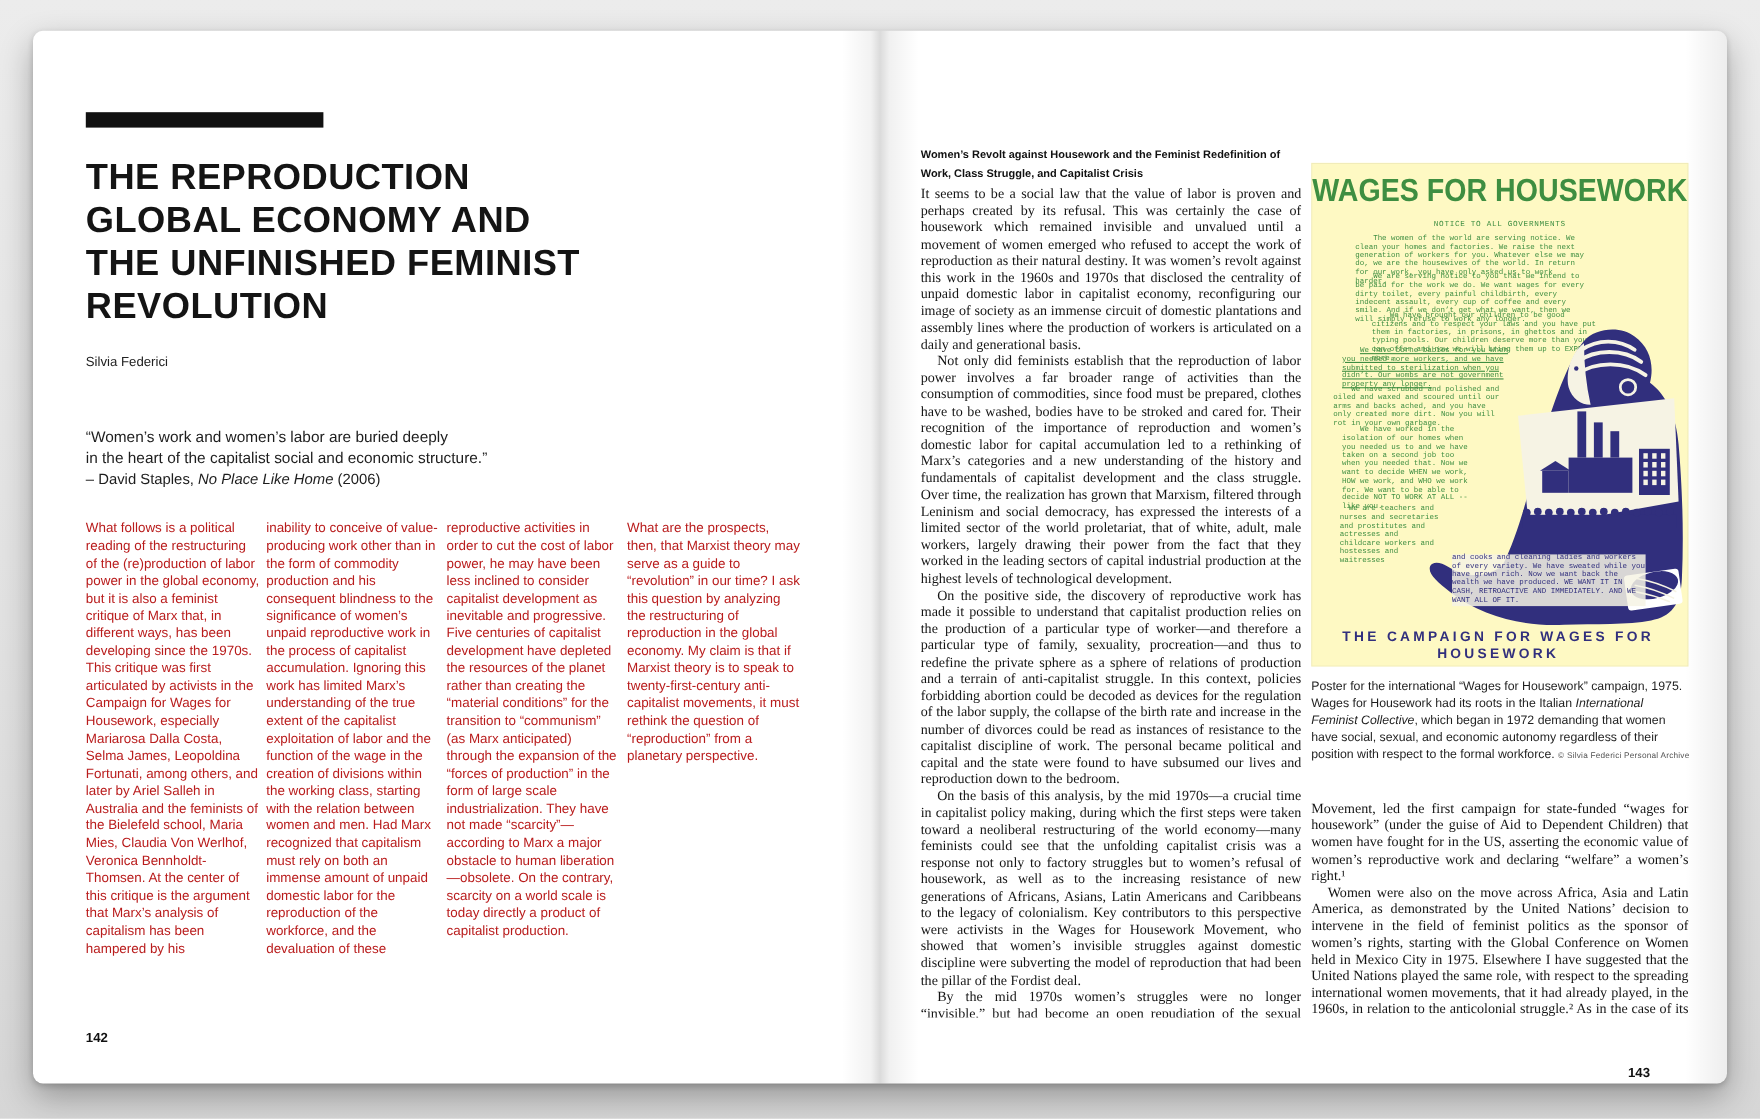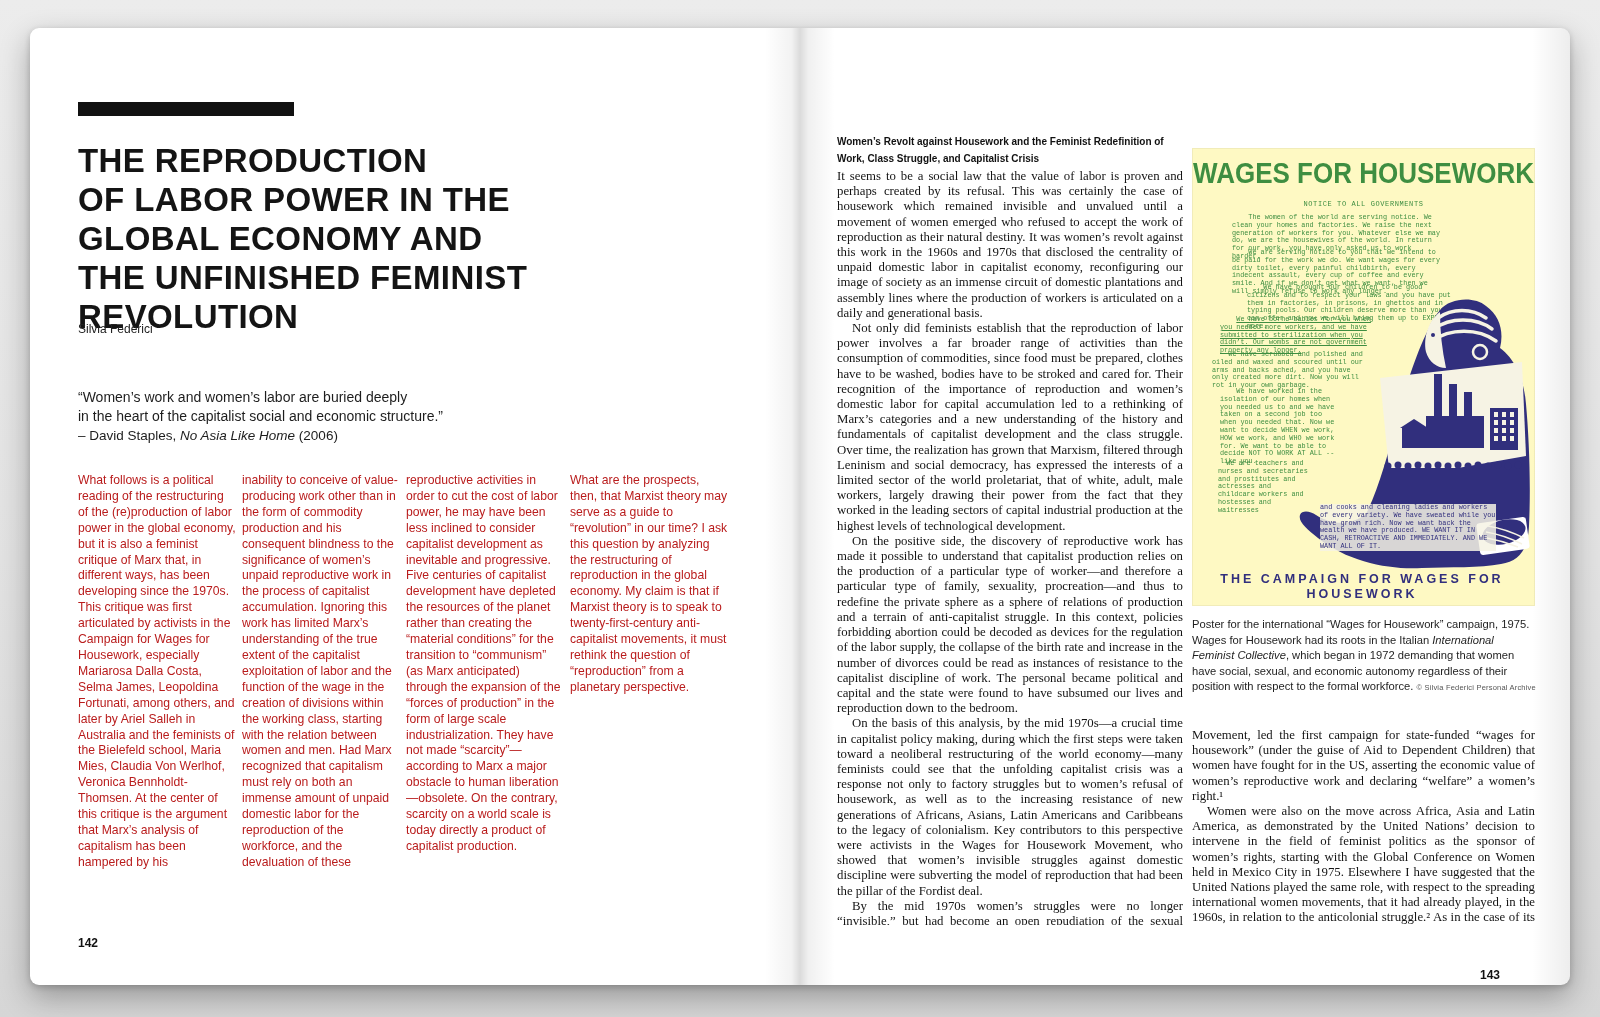--- a/index.html
+++ b/index.html
@@ -78,32 +78,31 @@
 </head>
 <body>
 
 <div class="spread">
 
   <div class="page page-left">
     <div class="black-bar"></div>
 
     <h1 class="title">
       <span>THE REPRODUCTION</span>
-      <span>OF LABOR POWER IN THE</span>
       <span>GLOBAL ECONOMY AND</span>
       <span>THE UNFINISHED FEMINIST</span>
       <span>REVOLUTION</span>
     </h1>
 
     <div class="author">Silvia Federici</div>
 
     <div class="quote">
       <span>“Women’s work and women’s labor are buried deeply</span><br>
       <span>in the heart of the capitalist social and economic structure.”</span><br>
-      <span class="attrib"><span>– David Staples, </span><em>No Asia Like Home</em><span> (2006)</span></span>
+      <span class="attrib"><span>– David Staples, </span><em>No Place Like Home</em><span> (2006)</span></span>
     </div>
 
     <div class="cols">
       <div class="col">What follows is a political reading of the restructuring of the (re)production of labor power in the global economy, but it is also a feminist critique of Marx that, in different ways, has been developing since the 1970s. This critique was first articulated by activists in the Campaign for Wages for Housework, especially Mariarosa Dalla Costa, Selma James, Leopoldina Fortunati, among others, and later by Ariel Salleh in Australia and the feminists of the Bielefeld school, Maria Mies, Claudia Von Werlhof, Veronica Bennholdt-Thomsen. At the center of this critique is the argument that Marx’s analysis of capitalism has been hampered by his</div>
       <div class="col">inability to conceive of value-producing work other than in the form of commodity production and his consequent blindness to the significance of women’s unpaid reproductive work in the process of capitalist accumulation. Ignoring this work has limited Marx’s understanding of the true extent of the capitalist exploitation of labor and the function of the wage in the creation of divisions within the working class, starting with the relation between women and men. Had Marx recognized that capitalism must rely on both an immense amount of unpaid domestic labor for the reproduction of the workforce, and the devaluation of these</div>
       <div class="col">reproductive activities in order to cut the cost of labor power, he may have been less inclined to consider capitalist development as inevitable and progressive. Five centuries of capitalist development have depleted the resources of the planet rather than creating the “material conditions” for the transition to “communism” (as Marx anticipated) through the expansion of the “forces of production” in the form of large scale industrialization. They have not made “scarcity”—according to Marx a major obstacle to human liberation—obsolete. On the contrary, scarcity on a world scale is today directly a product of capitalist production.</div>
       <div class="col">What are the prospects, then, that Marxist theory may serve as a guide to “revolution” in our time? I ask this question by analyzing the restructuring of reproduction in the global economy. My claim is that if Marxist theory is to speak to twenty-first-century anti-capitalist movements, it must rethink the question of “reproduction” from a planetary perspective.</div>
     </div>
 
     <div class="pagenum pagenum-left">142</div>

